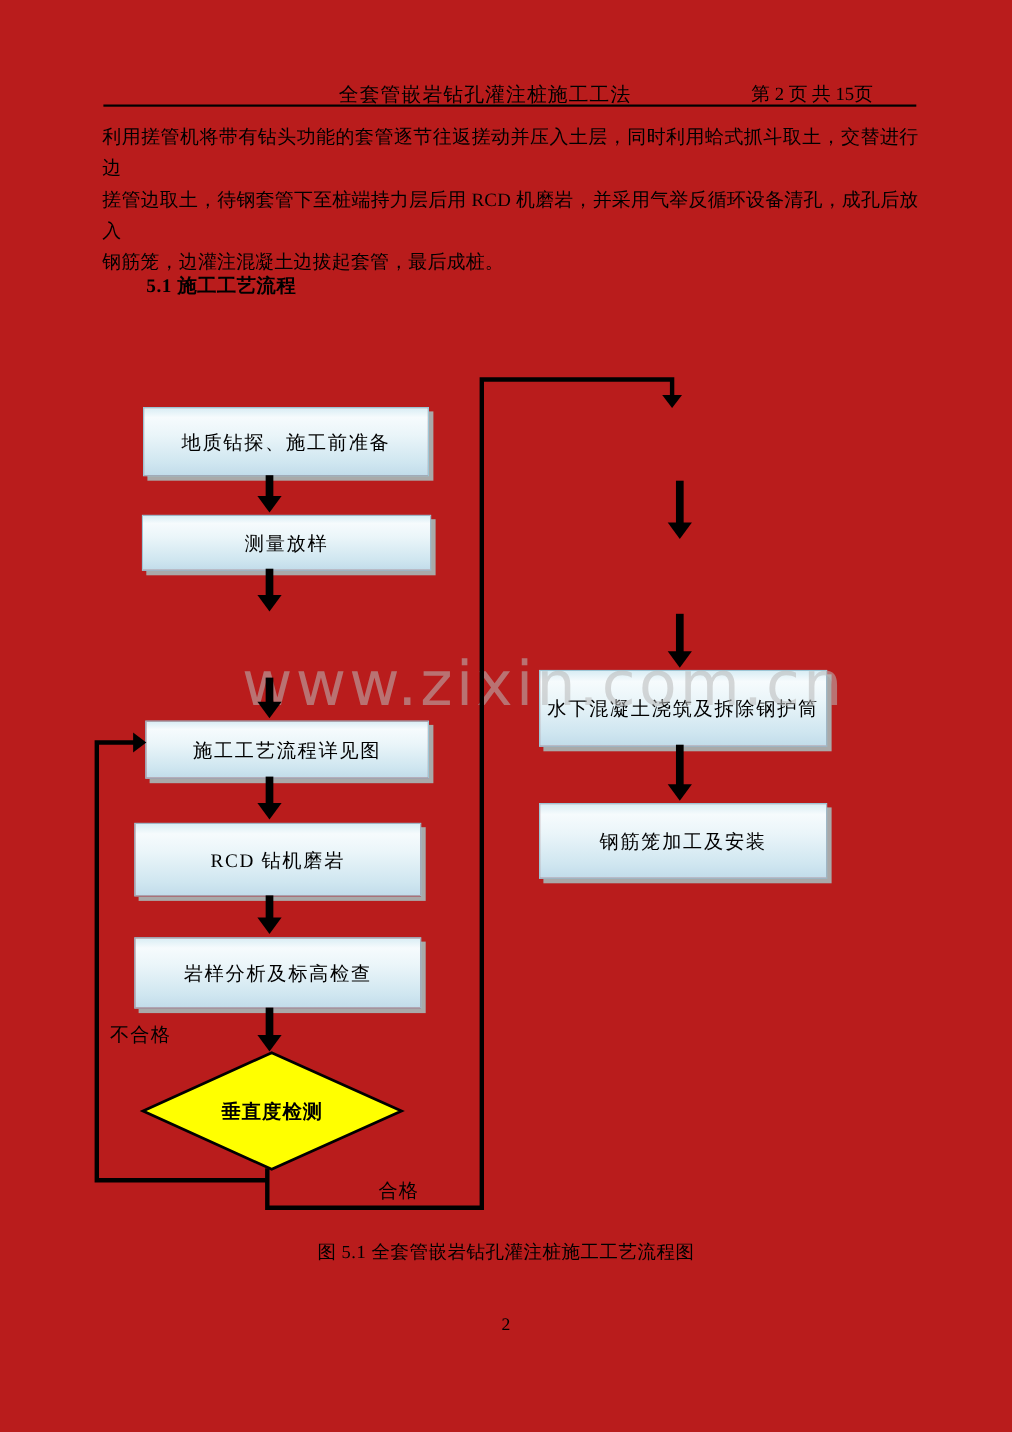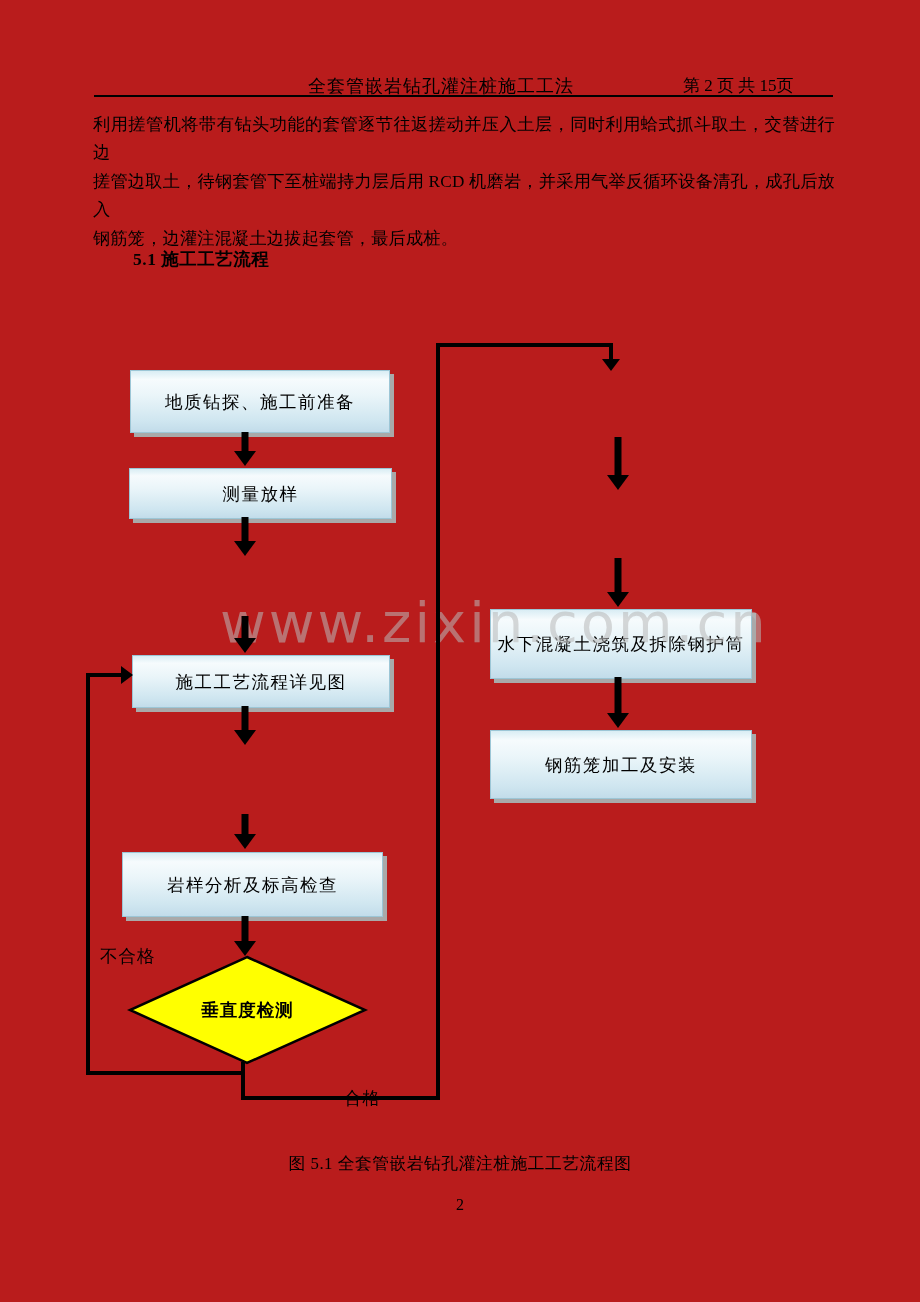--- a/index.html
+++ b/index.html
@@ -23,23 +23,23 @@
     position:absolute;display:flex;align-items:center;justify-content:center;z-index:2;
     background:linear-gradient(180deg,#d9edf4 0%,#f6fbfd 14%,#eaf5f9 40%,#cfe6f0 82%,#c2dcea 100%);
     border:1.5px solid #9cc6d6;
     box-shadow:4px 4px 0 #a9a9a9;
     font-size:17.5px;letter-spacing:1.5px;text-align:center;
   }
   .decision-label{
     position:absolute;display:flex;align-items:center;justify-content:center;z-index:8;
     font-size:17.5px;font-weight:bold;letter-spacing:1px;text-align:center;
   }
-  .branch-label{position:absolute;z-index:8;font-size:17.5px;letter-spacing:1px;white-space:nowrap;margin-top:16px;}
+  .branch-label{position:absolute;z-index:8;font-size:17.5px;letter-spacing:1px;white-space:nowrap;}
   .flow-svg{position:absolute;top:0;left:0;z-index:7;pointer-events:none;}
-  .caption{top:1152px;left:460px;transform:translateX(-50%);font-size:16.8px;letter-spacing:0.5px;white-space:nowrap;}
+  .caption{top:1127px;left:460px;transform:translateX(-50%);font-size:16.8px;letter-spacing:0.5px;white-space:nowrap;}
   .page-num{top:1196px;left:460px;transform:translateX(-50%);font-size:16px;}
 </style>
 </head>
 <body>
 
 <div class="page">
 
   <div class="abs header-title">全套管嵌岩钻孔灌注桩施工工法</div>
   <div class="abs header-page">第 2 页 共 15页</div>
   <div class="abs header-rule"></div>
@@ -47,20 +47,21 @@
   <div class="abs intro">利用搓管机将带有钻头功能的套管逐节往返搓动并压入土层，同时利用蛤式抓斗取土，交替进行边
 搓管边取土，待钢套管下至桩端持力层后用 RCD 机磨岩，并采用气举反循环设备清孔，成孔后放入
 钢筋笼，边灌注混凝土边拔起套管，最后成桩。</div>
   <div class="abs sub-title">5.1 施工工艺流程</div>
 
   <div class="abs watermark">www.zixin.com.cn</div>
 
   <div class="node" style="left:130px;top:370px;width:258px;height:61px">地质钻探、施工前准备</div>
   <div class="node" style="left:129px;top:468px;width:261px;height:49px">测量放样</div>
   <div class="node" style="left:132px;top:655px;width:256px;height:51px">施工工艺流程详见图</div>
+  <div class="node" style="left:122px;top:748px;width:259px;height:65px">RCD 钻机磨岩</div>
   <div class="node" style="left:122px;top:852px;width:259px;height:63px">岩样分析及标高检查</div>
 
   <div class="node" style="left:490px;top:609px;width:260px;height:68px">水下混凝土浇筑及拆除钢护筒</div>
   <div class="node" style="left:490px;top:730px;width:260px;height:67px">钢筋笼加工及安装</div>
 
   <svg class="flow-svg" width="920" height="1302" viewBox="0 0 920 1302">
 
     <polygon points="247,957 365,1010 247,1063 130,1010" fill="#ffff00" stroke="#000" stroke-width="2.5"></polygon>
 
     <g fill="#000" stroke="#000">

